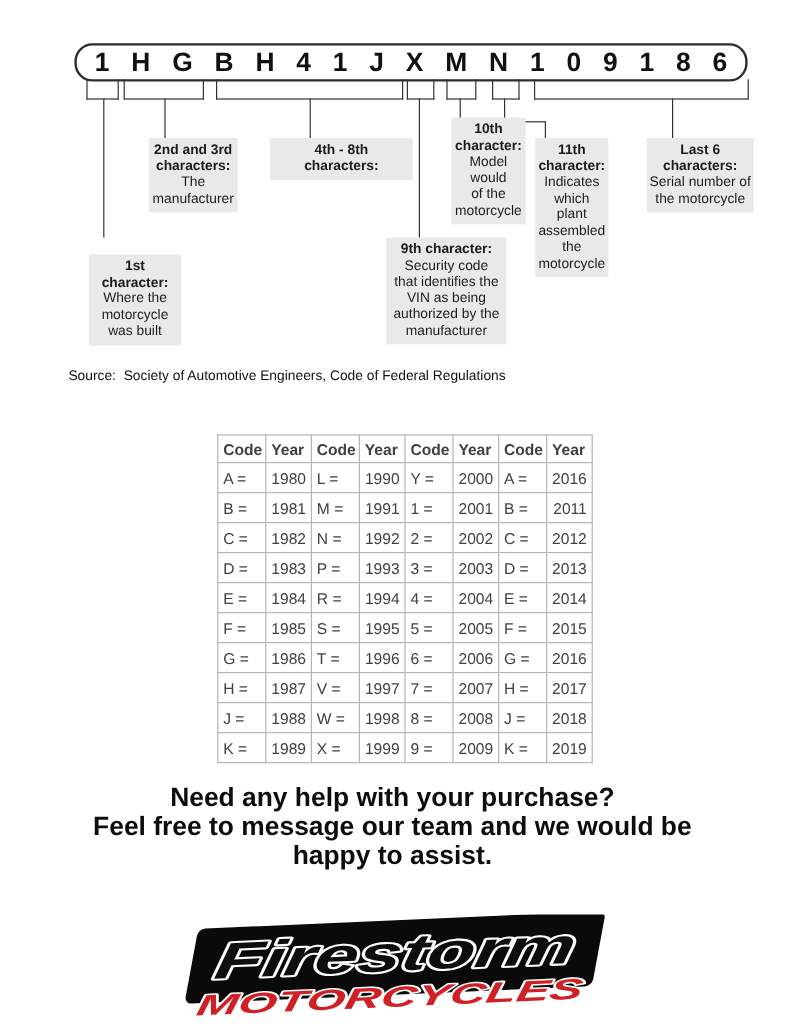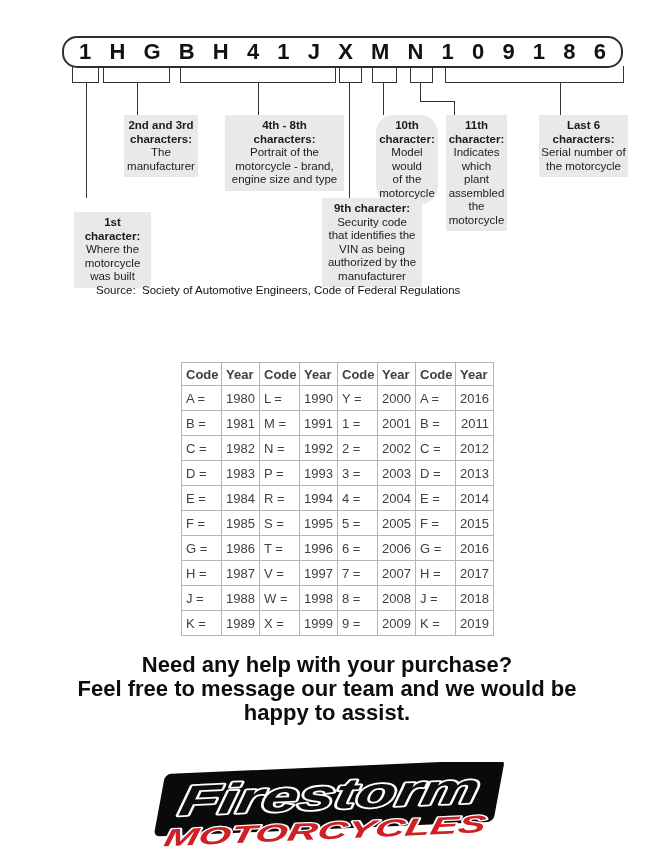--- a/index.html
+++ b/index.html
@@ -42,25 +42,25 @@
   .callout {
     position:absolute; background:#e9e9e9; text-align:center;
     font-size:11.5px; line-height:13.5px; padding:4px 2px; color:#1c1c1c;margin-left:20px;
   }
   .co-title { font-weight:bold; white-space:pre-line; }
   .co-body  { white-space:pre-line; }
   .c1    { left:54px;  top:212px; width:73px; }
   .c23   { left:104px; top:115px; width:70px; }
   .c48   { left:205px; top:115px; width:115px; }
   .c9    { left:302px; top:198px; width:96px; }
-  .c10   { left:356px; top:115px; width:58px;border-radius:18px; }
+  .c10   { left:356px; top:98px; width:58px; }
   .c11   { left:426px; top:115px; width:57px; }
   .clast { left:519px; top:115px; width:85px; }
   
-  .source { position:absolute; left:57px; top:284px; font-size:11.5px; white-space:pre; color:#111;margin-left:39px; }
+  .source { position:absolute; left:57px; top:308px; font-size:11.5px; white-space:pre; color:#111; }
   
   table.year-table {
     position:absolute; left:181px; top:362px;
     border-collapse:collapse; table-layout:fixed; width:312px;
     font-size:13px; color:#404040;
   }
   .year-table th, .year-table td {
     border:1px solid #b5b5b5; padding:0 4px; height:24px; overflow:hidden;
   }
   .year-table th { font-weight:bold; text-align:left; height:22px; }
@@ -143,23 +143,20 @@
   </div>
   <div class="callout c23">
     <div class="co-title">2nd and 3rd
 characters:</div>
     <div class="co-body">The
 manufacturer</div>
   </div>
   <div class="callout c48">
     <div class="co-title">4th - 8th
 characters:</div>
-    <div class="co-body">Portrait of the
-motorcycle - brand,
-engine size and type</div>
   </div>
   <div class="callout c9">
     <div class="co-title">9th character:</div>
     <div class="co-body">Security code
 that identifies the
 VIN as being
 authorized by the
 manufacturer</div>
   </div>
   <div class="callout c10">

